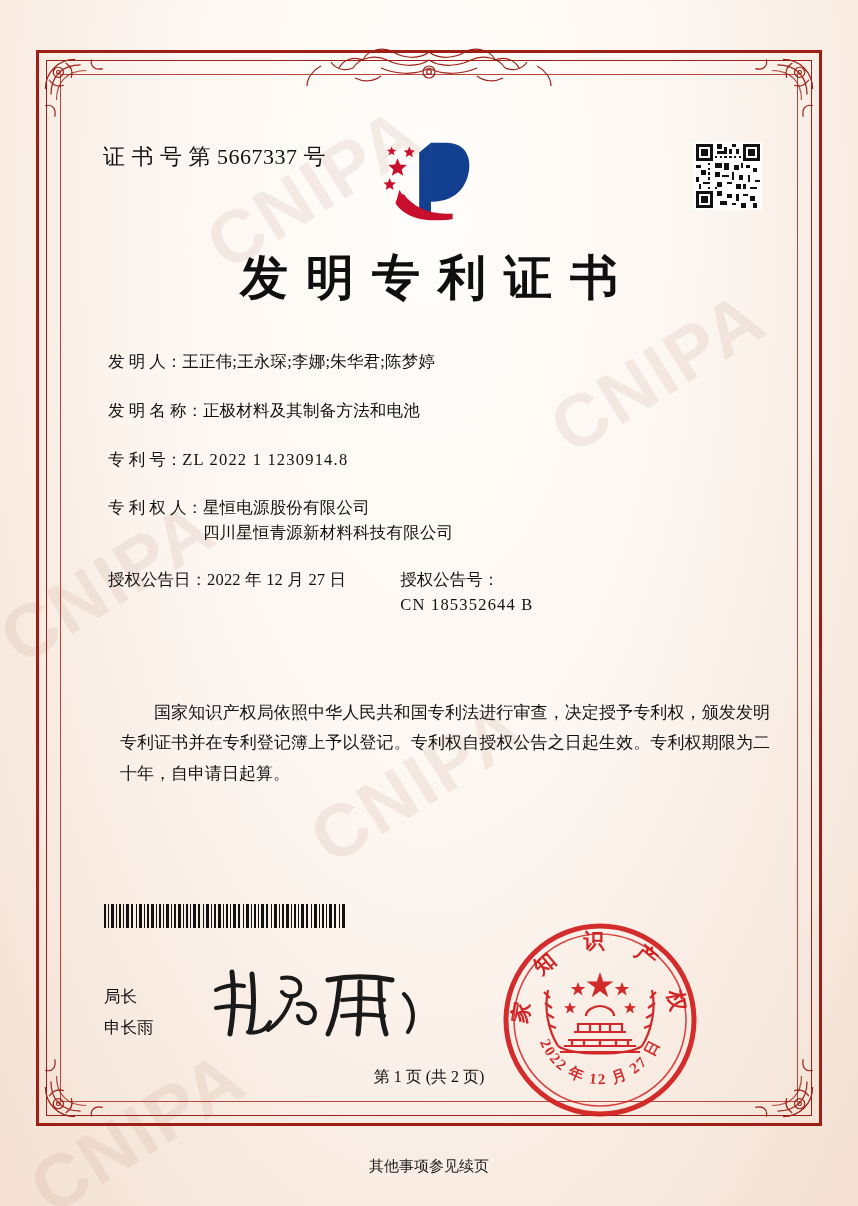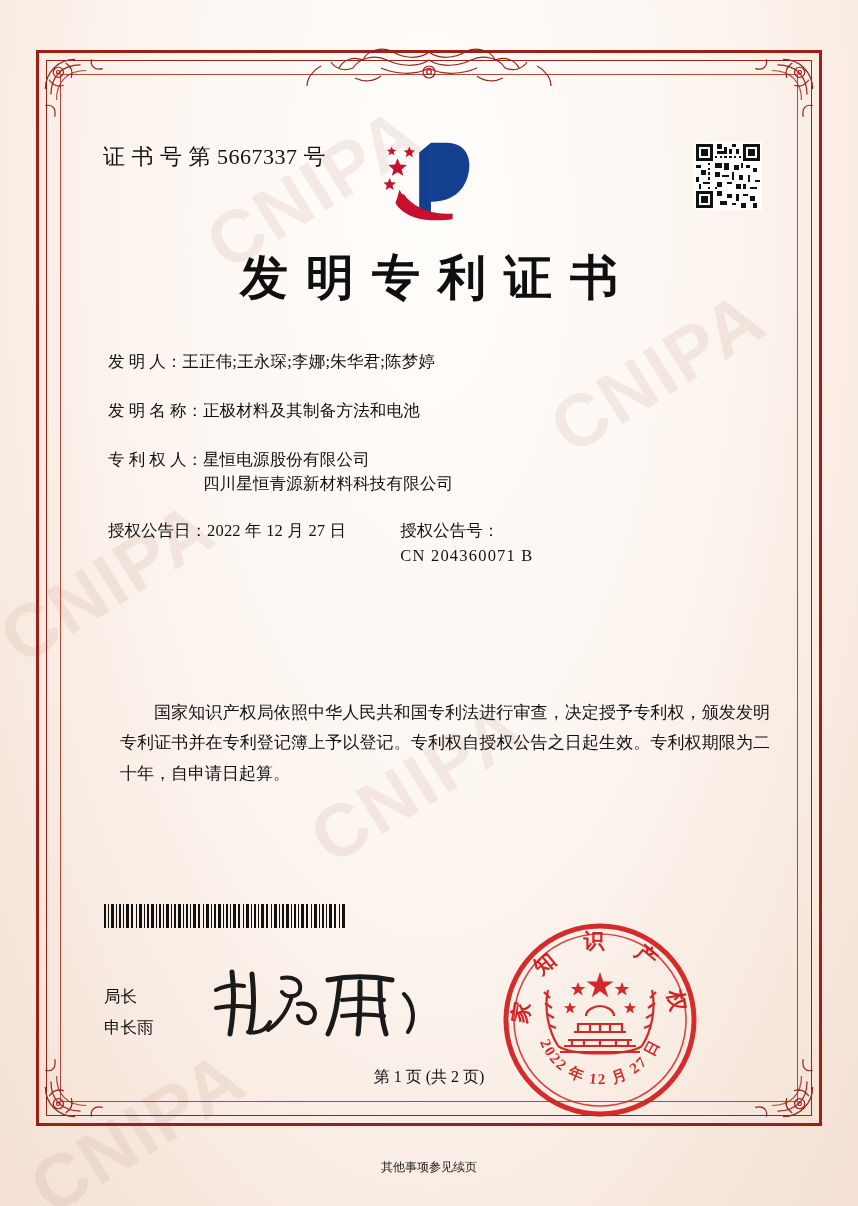--- a/index.html
+++ b/index.html
@@ -221,21 +221,21 @@
     font-size: 16px;
     color: #111;
   }
 
   
   .footer-note {
     position: absolute;
     left: 0; right: 0;
     bottom: 30px;
     text-align: center;
-    font-size: 12px;
+    font-size: 15px;
     color: #1a1a1a;
   }
 </style>
 </head>
 <body>
 
 <div id="page">
 
   <div class="wm-layer">
     <div class="wm" style="left:196px; top:146px; font-size:74px; transform:rotate(-32deg);">CNIPA</div>
@@ -427,39 +427,43 @@
       <div class="row">
         <div class="lbl">发    明    人：</div>
         <div class="val">王正伟;王永琛;李娜;朱华君;陈梦婷</div>
       </div>
 
       <div class="row">
         <div class="lbl">发 明 名 称：</div>
         <div class="val">正极材料及其制备方法和电池</div>
       </div>
 
+      <div class="row">
+        <div class="lbl">专    利    号：</div>
+        <div class="val mono-ish">ZL 2022 1 1230914.8</div>
+      </div>
 
 
       <div class="row" style="margin-bottom:22px;">
         <div class="lbl">专 利 权 人：</div>
         <div class="val">
           <span>星恒电源股份有限公司</span>
           <span class="l2">四川星恒青源新材料科技有限公司</span>
         </div>
       </div>
 
 
       <div class="row two-col" style="margin-bottom:12px;text-align:right;">
         <div class="grp">
           <span class="lbl">授权公告日：</span>
           <span class="val">2022 年 12 月 27 日</span>
         </div>
         <div class="grp">
           <span class="lbl">授权公告号：</span>
-          <span class="val mono-ish">CN 204360071 B</span>
+          <span class="val mono-ish">CN 185352644 B</span>
         </div>
       </div>
 
     </div>
 
     <div class="paras">
       <p>国家知识产权局依照中华人民共和国专利法进行审查，决定授予专利权，颁发发明专利证书并在专利登记簿上予以登记。专利权自授权公告之日起生效。专利权期限为二十年，自申请日起算。</p>
     </div>
 
     <div class="barcode">

